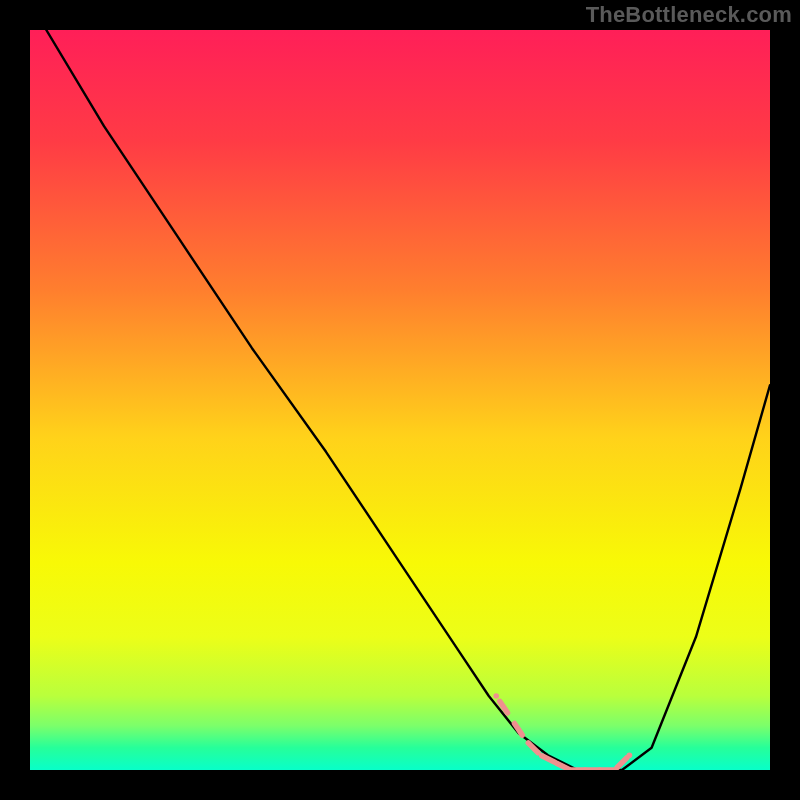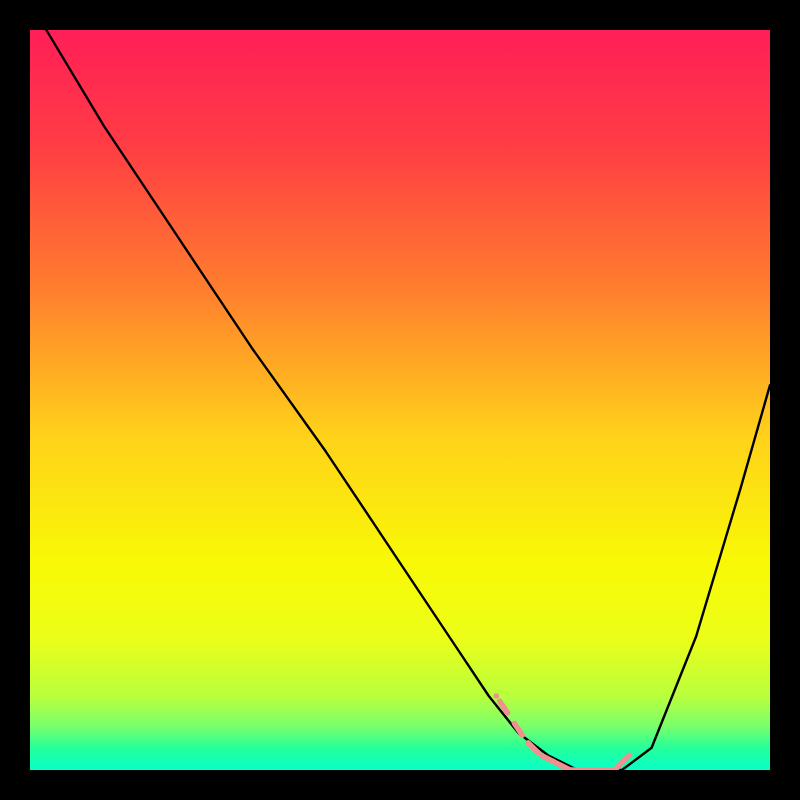--- a/index.html
+++ b/index.html
@@ -33,20 +33,21 @@
     top: 0;
     width: 800px;
     height: 800px;
     z-index: 1;
   }
 </style>
 </head>
 <body>
 <div class="wrap">
 
+  <div class="attribution">TheBottleneck.com</div>
 
   <svg class="chart" viewBox="0 0 800 800" preserveAspectRatio="none">
     <defs>
       <linearGradient id="heat" x1="0" y1="0" x2="0" y2="1">
           <stop offset="0%" stop-color="#ff1f58"></stop>
           <stop offset="15%" stop-color="#ff3b45"></stop>
           <stop offset="35%" stop-color="#ff7e2e"></stop>
           <stop offset="55.00000000000001%" stop-color="#ffd21a"></stop>
           <stop offset="72%" stop-color="#f8f906"></stop>
           <stop offset="82%" stop-color="#ecfe18"></stop>

